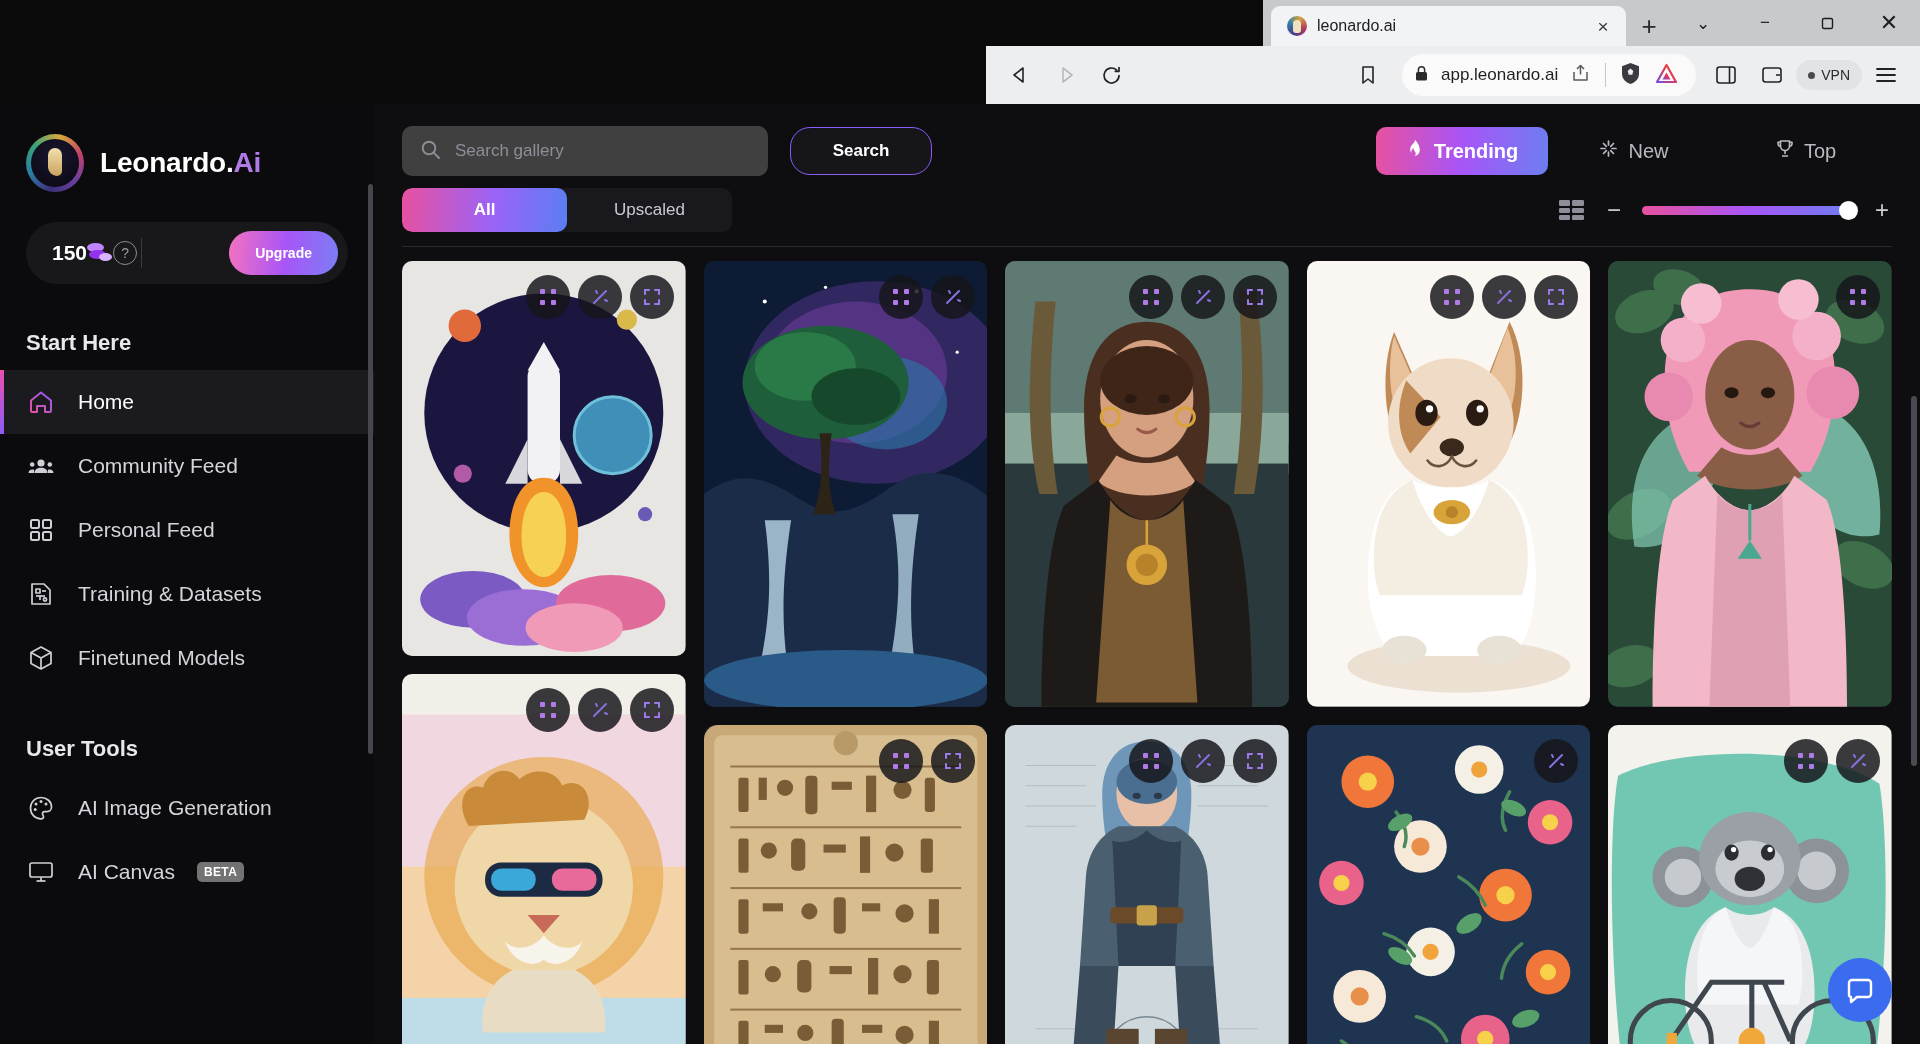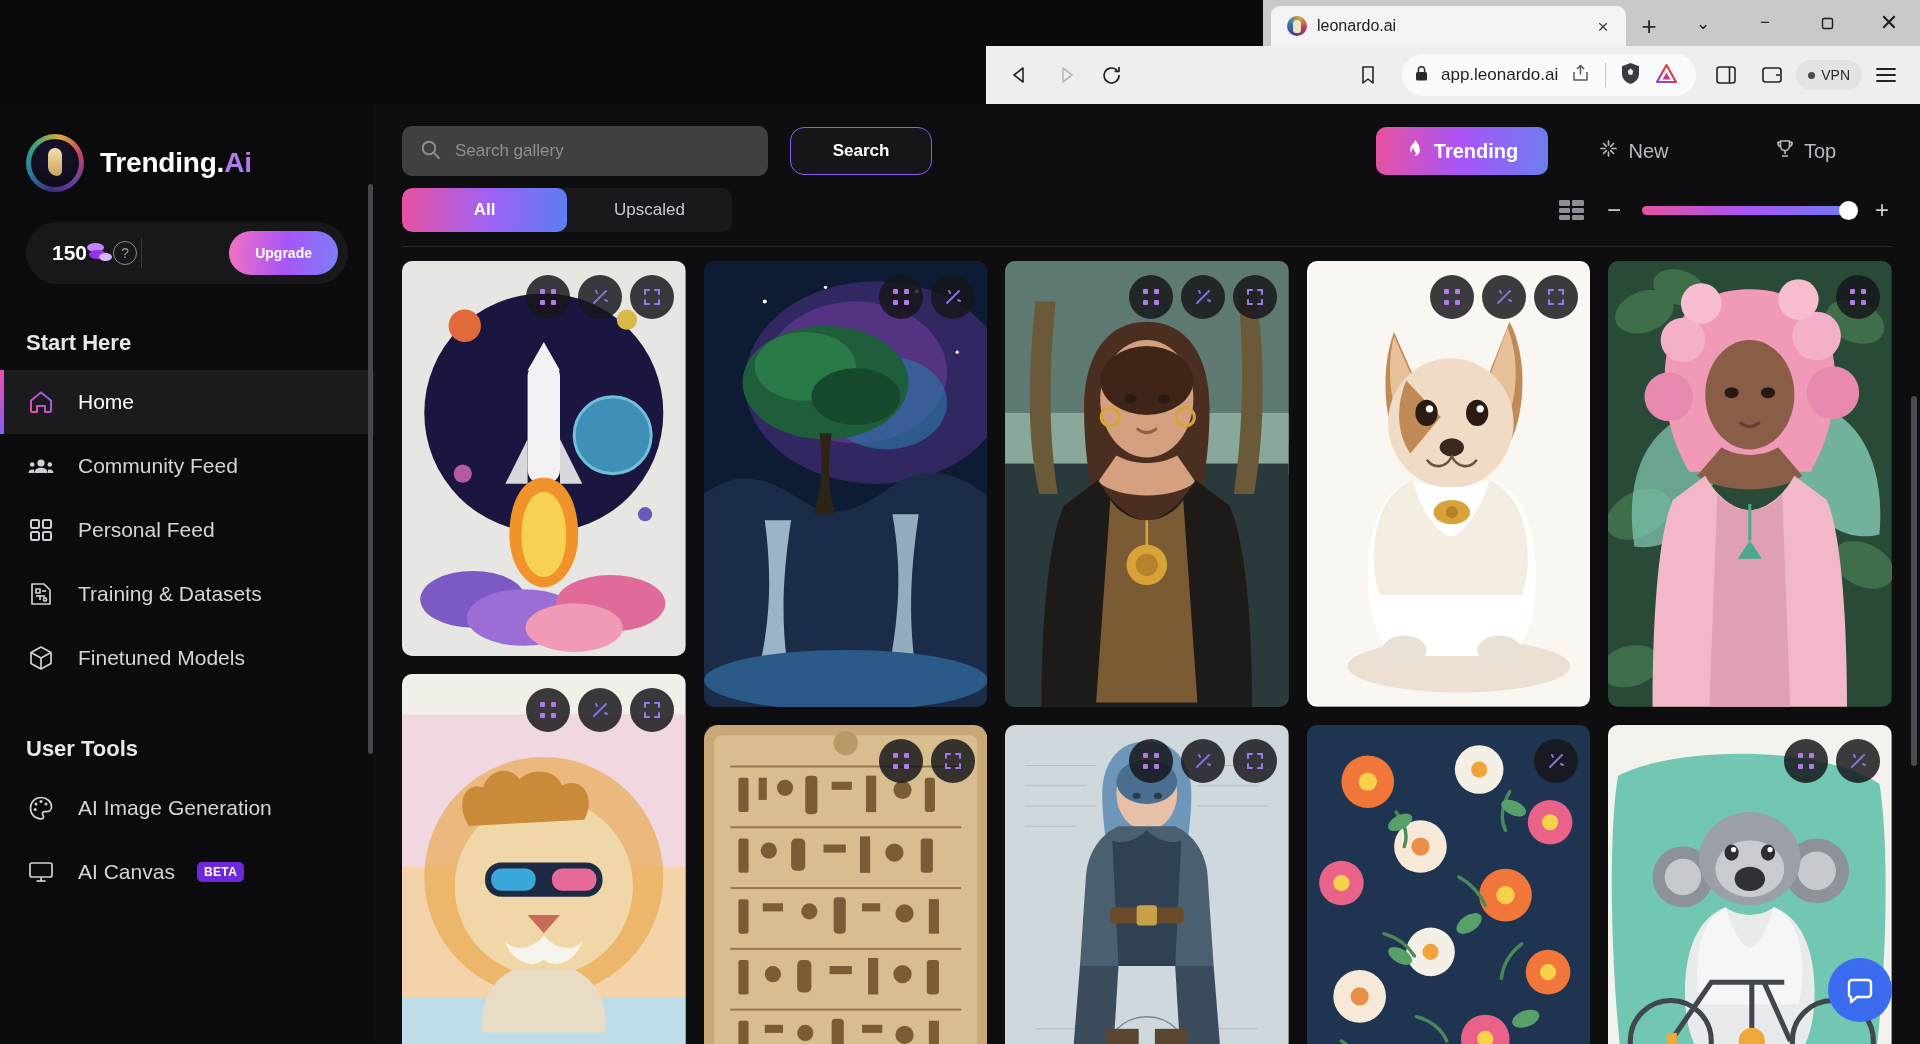--- a/index.html
+++ b/index.html
@@ -132,39 +132,39 @@
   .navitem.active { background: #1b1b1f; color: #ffffff; }
   .navitem.active::before {
     content: ""; position: absolute; left: 0; top: 0; bottom: 0; width: 4px;
     background: linear-gradient(#ec4faf,#8b5cf6);
   }
   .navitem .ico { width: 30px; height: 30px; flex: 0 0 30px; display: flex; align-items: center; justify-content: center; }
   .badge {
     font-size: 12px; font-weight: 700; color: #fff; border-radius: 5px;
     padding: 3px 7px; letter-spacing: .4px;
   }
-  .badge.beta { background: #6d28d9; }
+  .badge.beta { background: #737373; }
   .badge.alpha { background: #d946a6; }
 
   .side-scroll {
     position: absolute; left: 368px; top: 80px; width: 5px; height: 570px;
     background: #46464c; border-radius: 3px;
   }
 
   
   .main { flex: 1; background: #0e0e10; display: flex; flex-direction: column; overflow: hidden; position: relative; }
   .toolbar { padding: 22px 28px 0 28px; }
   .row1 { display: flex; align-items: center; gap: 22px; }
   .searchbox {
     width: 366px; height: 50px; background: #404040; border-radius: 10px;
     display: flex; align-items: center; gap: 14px; padding: 0 18px;
   }
   .search-ph { color: #8e8e98; font-size: 17px; }
   .search-btn {
-    width: 142px; height: 48px; border-radius: 14px; background: #16161a;
+    width: 142px; height: 48px; border-radius: 20px; background: #16161a;
     border: 1.5px solid #8b5cf6; color: #fff; font-size: 17px; font-weight: 700;
     font-family: inherit;
   }
   .seg-right { margin-left: auto; display: flex; align-items: center; }
   .segtab {
     height: 48px; min-width: 172px; display: flex; align-items: center;
     justify-content: center; gap: 10px; color: #b9b9c3; font-size: 20px;
     border-radius: 10px;
   }
   .segtab.on {
@@ -325,21 +325,21 @@
         <path d="M2 3h18M2 9h18M2 15h18"></path>
       </svg>
     </div>
   </div>
 
   <div class="page">
 
     <aside class="sidebar">
       <div class="brand">
         <span class="brand-logo"></span>
-        <span class="brand-name"><span>Trending.</span><span class="ai">Ai</span></span>
+        <span class="brand-name"><span>Leonardo.</span><span class="ai">Ai</span></span>
       </div>
 
       <div class="credits">
         <span class="credit-num">150</span>
         <span class="coins">
             <i></i>
             <i></i>
             <i></i>
           </span>
         <span class="help-q">?</span>

